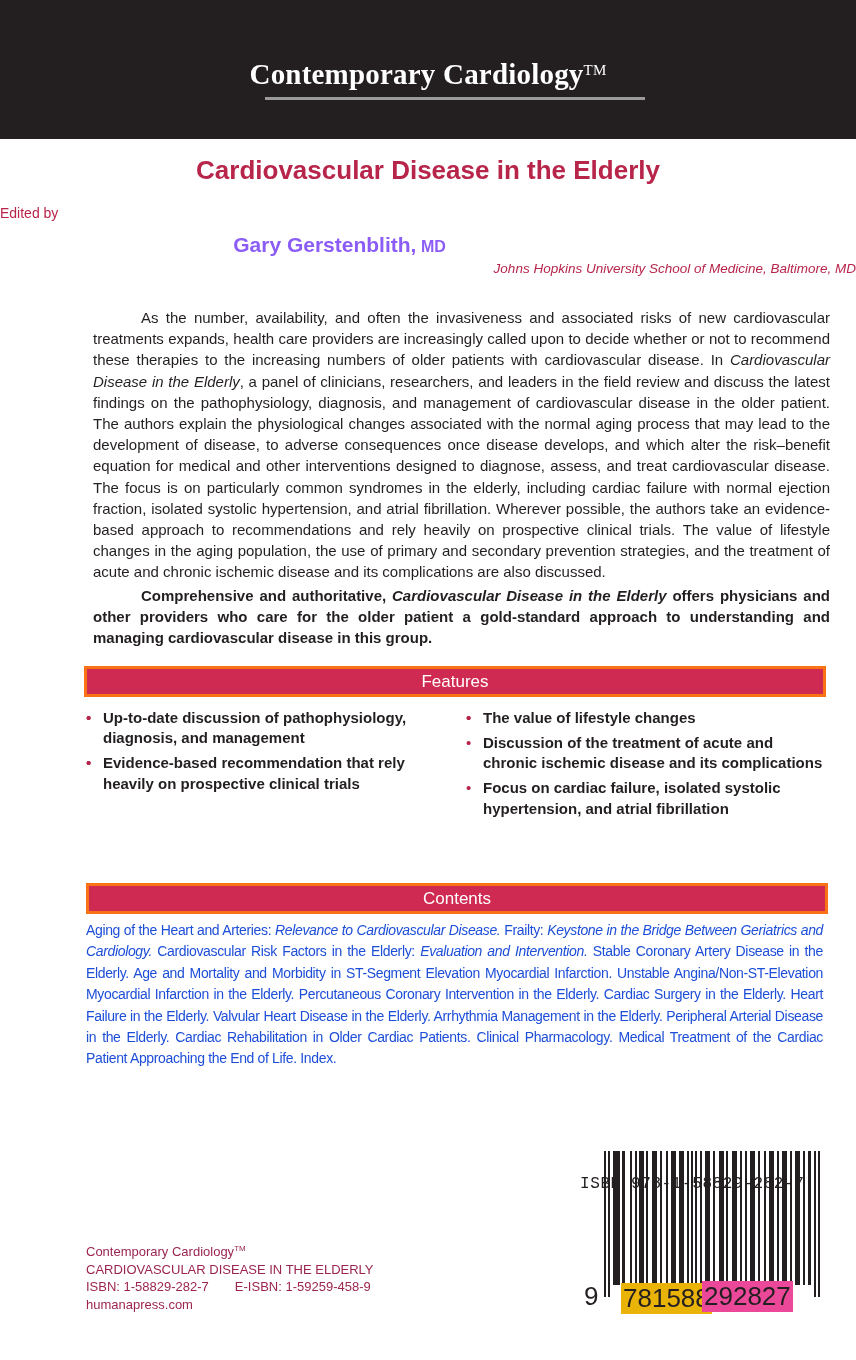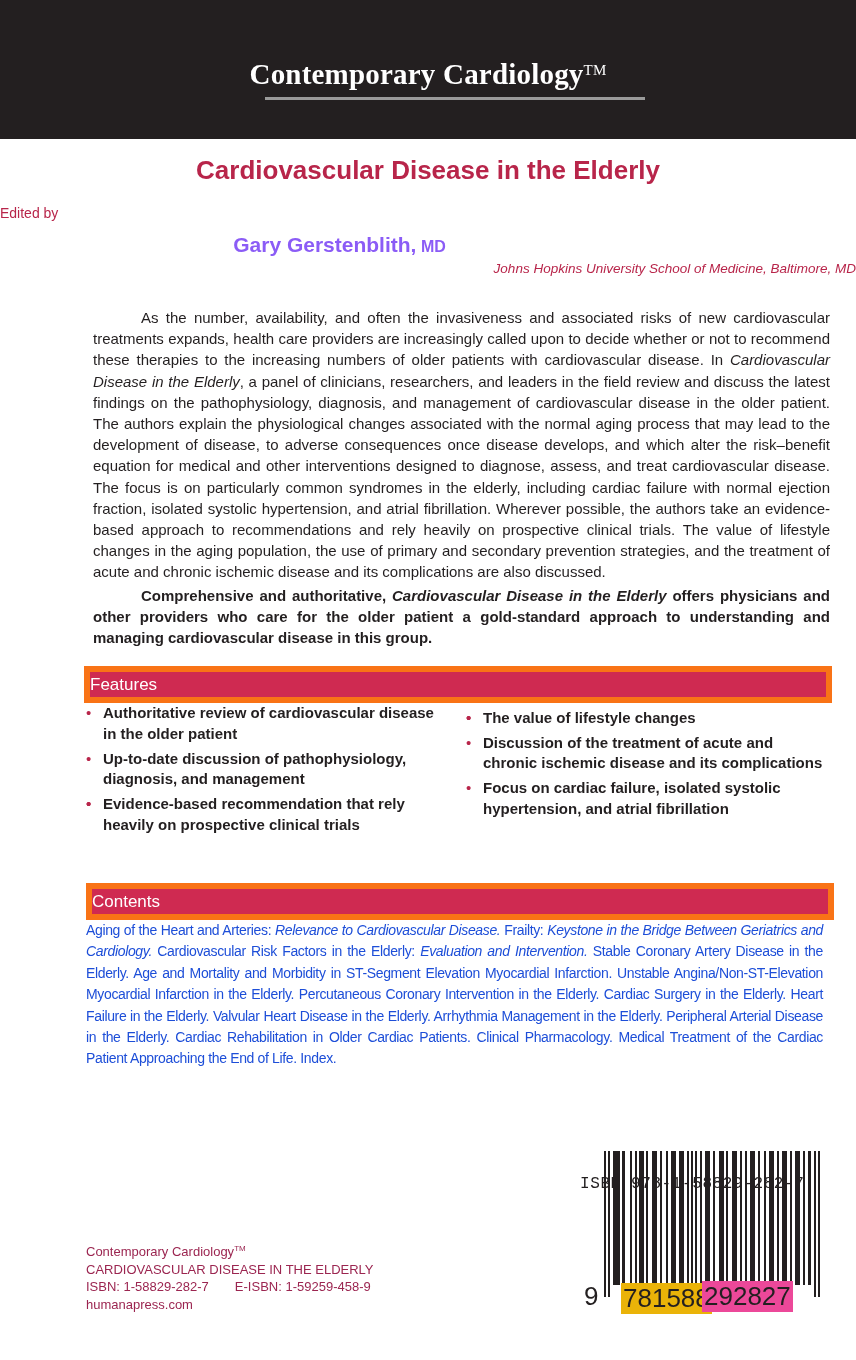--- a/index.html
+++ b/index.html
@@ -15,21 +15,21 @@
   .book-title { position:absolute; left:0; width:856px; top:155px; text-align:center; font-size:26px; font-weight:bold; color:#b8254a; }
   .edited-by { position:absolute; left:0; width:856px; top:205px; text-align:left; font-size:14px; color:#b8254a; }
   .editor-name { position:absolute; left:0; width:679px; top:233px; text-align:center; font-size:21px; font-weight:bold; color:#8b5cf6; }
   .editor-name .md { font-size:16px; }
   .affiliation { position:absolute; left:0; width:856px; top:261px; text-align:right; font-size:13.5px; font-style:italic; color:#b8254a; }
 
   .body-text { position:absolute; left:86px; width:737px; font-size:15px; line-height:21.2px; text-align:justify; color:#231f20;margin-left:7px; }
   .p1 { top:307px; text-indent:48px; }
   .p2 { top:585px; text-indent:48px;font-weight:bold; }
 
-  .bar { position:absolute; height:25px; background:#cf2a51; border:6px solid #f97316; color:#ffffff; font-size:17px; line-height:25px; }
+  .bar { position:absolute; height:25px; background:#cf2a51; border:3px solid #f97316; color:#ffffff; text-align:center; font-size:17px; line-height:25px; }
   .features-bar { left:84px; top:666px; width:736px; }
   .contents-bar { left:86px; top:883px; width:736px; }
 
   .features { position:absolute; top:703px; font-size:15px; font-weight:bold; line-height:20.5px; color:#231f20; }
   .features.left { left:86px; width:360px; }
   .features.right { left:466px; width:362px; }
   .features ul { list-style:none; margin:0; padding:0; }
   .features li { position:relative; padding-left:17px; margin-bottom:4.5px; }
   .features li .bullet { position:absolute; left:0; top:0; color:#b8254a; font-weight:normal; }
 
@@ -60,21 +60,21 @@
 <div class="affiliation">Johns Hopkins University School of Medicine, Baltimore, MD</div>
 
 <div class="body-text p1"><span>As the number, availability, and often the invasiveness and associated risks of new cardiovascular treatments expands, health care providers are increasingly called upon to decide whether or not to recommend these therapies to the increasing numbers of older patients with cardiovascular disease. In </span><i>Cardiovascular Disease in the Elderly</i><span>, a panel of clinicians, researchers, and leaders in the field review and discuss the latest findings on the pathophysiology, diagnosis, and management of cardiovascular disease in the older patient. The authors explain the physiological changes associated with the normal aging process that may lead to the development of disease, to adverse consequences once disease develops, and which alter the risk–benefit equation for medical and other interventions designed to diagnose, assess, and treat cardiovascular disease. The focus is on particularly common syndromes in the elderly, including cardiac failure with normal ejection fraction, isolated systolic hypertension, and atrial fibrillation. Wherever possible, the authors take an evidence-based approach to recommendations and rely heavily on prospective clinical trials. The value of lifestyle changes in the aging population, the use of primary and secondary prevention strategies, and the treatment of acute and chronic ischemic disease and its complications are also discussed.</span></div>
 
 <div class="body-text p2"><span>Comprehensive and authoritative, </span><i>Cardiovascular Disease in the Elderly</i><span> offers physicians and other providers who care for the older patient a gold-standard approach to understanding and managing cardiovascular disease in this group.</span></div>
 
 <div class="bar features-bar">Features</div>
 
 <div class="features left">
   <ul>
-    <li><span class="bullet">•</span><span>Authoritative review of cardiovascular disease in the older patient</span></li>
+    <li><span class="bullet">•</span></li>
     <li><span class="bullet">•</span><span>Up-to-date discussion of pathophysiology, diagnosis, and management</span></li>
     <li><span class="bullet">•</span></li>
     <li><span class="bullet">•</span><span>Evidence-based recommendation that rely heavily on prospective clinical trials</span></li>
   </ul>
 </div>
 
 <div class="features right">
   <ul>
     <li><span class="bullet">•</span></li>
     <li><span class="bullet">•</span><span>The value of lifestyle changes</span></li>

